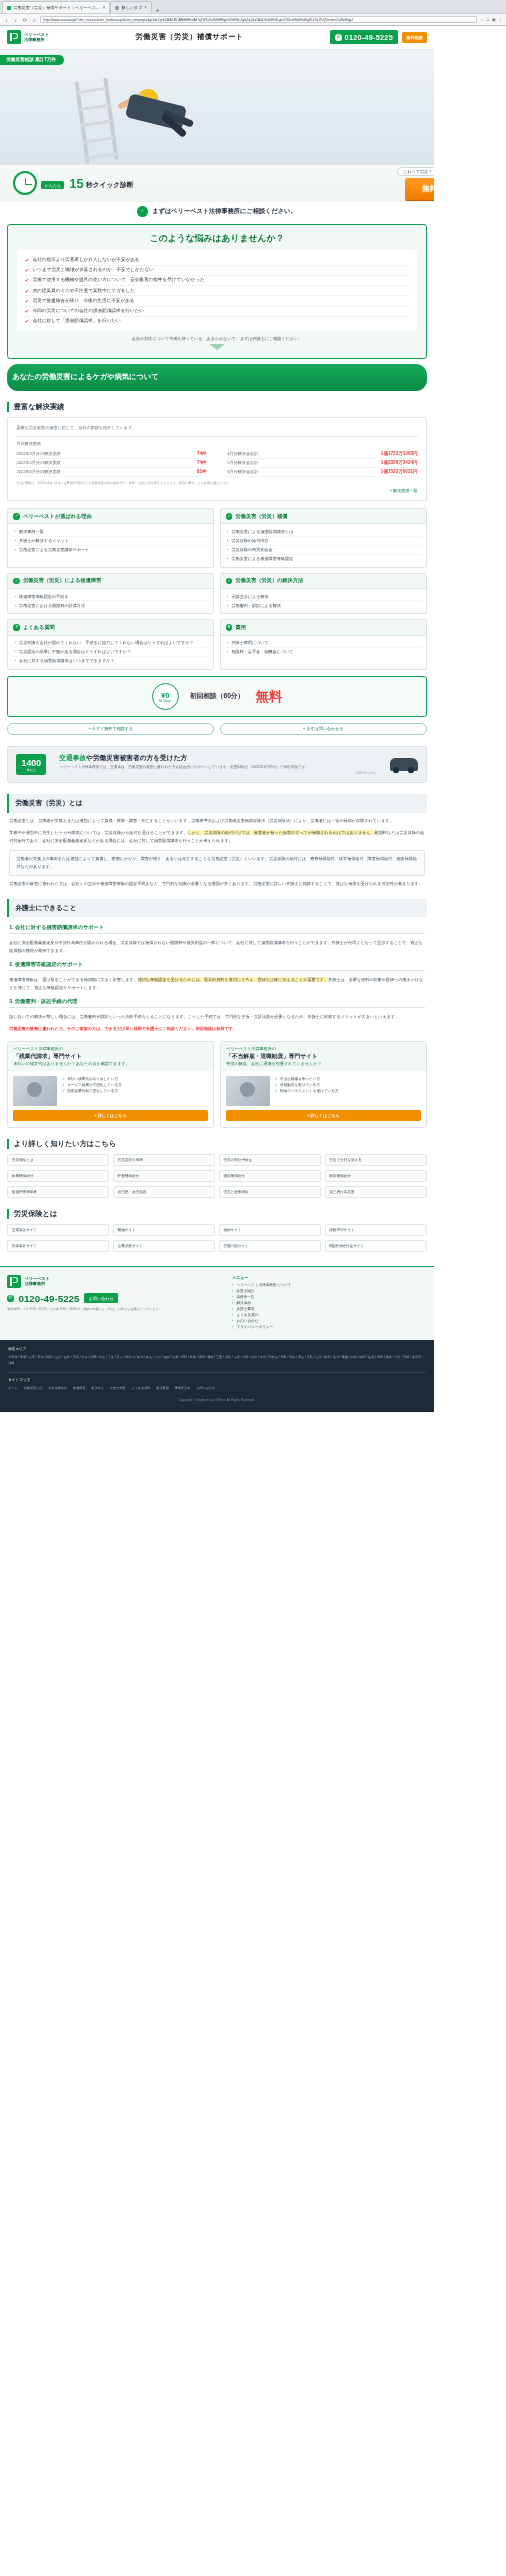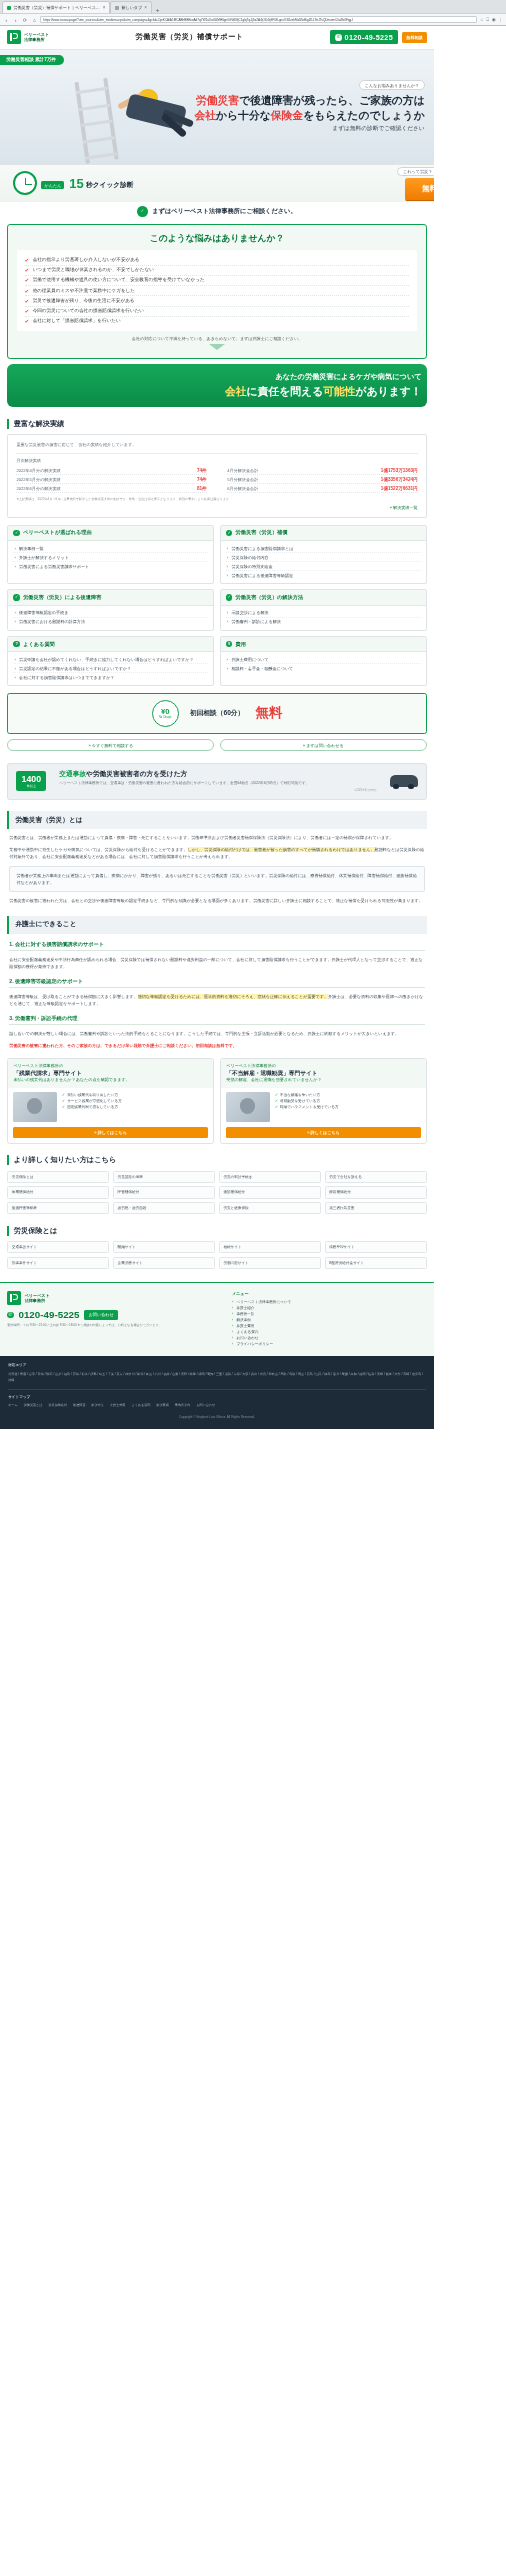--- a/index.html
+++ b/index.html
@@ -84,21 +84,21 @@
   .worry { margin: 3.1px 7.2px 0; border: 1px solid #0aa04b; border-radius: 3.1px; background: #f2f9f4; padding: 7.2px 9.3px 8.2px; }
   .worry-title { text-align: center; color: #0a7a3c; font-size: 8.8px; font-weight: bold; margin-bottom: 5.7px; }
   .worry-list { background: #fff; border-radius: 2.1px; padding: 5.2px 7.2px; }
   .worry-item { display: flex; gap: 3.6px; align-items: flex-start; font-size: 4.6px; color: #333; padding: 1.5px 0; border-bottom: 0.5px dotted #e2e7e4; }
   .worry-item:last-child { border-bottom: none; }
   .chk { color: #e8413c; font-size: 5.2px; line-height: 1.2; }
   .worry-foot { text-align: center; font-size: 4.1px; color: #4a5a52; margin-top: 4.6px; }
   .arrow-down { width: 0; height: 0; margin: 3.1px auto 0; border-left: 8.2px solid transparent; border-right: 8.2px solid transparent; border-top: 6.7px solid #9fd3b4; }
 
   
-  .possible { margin: 5.2px 7.2px 0; background: linear-gradient(180deg,#15a85a,#0b8c47); color: #fff; border-radius: 6px; text-align: right; padding: 7.7px 5.2px 8.8px; }
+  .possible { margin: 5.2px 7.2px 0; background: linear-gradient(180deg,#15a85a,#0b8c47); color: #fff; border-radius: 11px; text-align: left; padding: 7.7px 5.2px 8.8px; }
   .possible-l1 { font-size: 7.2px; font-weight: bold; }
   .possible-l2 { font-size: 10.8px; font-weight: bold; margin-top: 2.6px; }
   .possible-l2 .y { color: #ffe169; }
 
   
   .sec-title { font-size: 7.2px; font-weight: bold; color: #1d2b38; border-left: 2.6px solid #0aa04b; padding-left: 4.6px; margin: 11.3px 7.2px 5.2px; }
 
   
   .results { margin: 0 7.2px; border: 0.5px solid #dfe3e6; border-radius: 2.1px; padding: 6.7px 8.2px; }
   .results-top { display: flex; align-items: center; gap: 13.4px; }
@@ -263,30 +263,20 @@
         <div class="rung" style="top:59px"></div>
         <div class="rung" style="top:75px"></div>
       </div>
       <div class="helmet"></div>
       <div class="arm"></div>
       <div class="body-shape"></div>
       <div class="leg"></div>
       <div class="leg2"></div>
     </div>
 
-    <div class="hero-copy">
-      <div class="hero-bubble">こんなお悩みありませんか？</div>
-      <div class="hero-l1">
-        <span class="hl">労働災害</span><span>で後遺障害が残ったら、ご家族の方は</span>
-      </div>
-      <div class="hero-l2">
-        <span class="hl">会社</span><span>から十分な</span><span class="hl">保険金</span><span>をもらえたのでしょうか</span>
-      </div>
-      <div class="hero-l3">まずは無料の診断でご確認ください</div>
-    </div>
 
     <div class="hero-bottom">
       <div class="quick">
         <div class="clock"></div>
         <div>
           <span class="quick-badge">かんたん</span>
           <span class="quick-num">15</span>
           <span class="quick-text">秒クイック診断</span>
         </div>
       </div>
@@ -336,23 +326,20 @@
           <span class="chk">✔</span>
           <span>会社に対して「損害賠償請求」を行いたい</span>
         </div>
     </div>
     <div class="worry-foot">会社の対応について不満を持っている、あきらめないで。まずは弁護士にご相談ください。</div>
     <div class="arrow-down"></div>
   </div>
 
   <div class="possible">
     <div class="possible-l1">あなたの労働災害によるケガや病気について</div>
-    <div class="possible-l2">
-      <span class="y">会社</span><span>に責任を問える</span><span class="y">可能性</span><span>があります！</span>
-    </div>
   </div>
 
   <div class="sec-title">豊富な解決実績</div>
   <div class="results">
     <div class="res-lbl" style="text-align:left;margin-bottom:4.1px;">重量な労災被害の損害に応じて、当社の実績を紹介しています。</div>
     <div class="res-divider"></div>
     <div class="res-sub">月次解決実績</div>
     <div class="res-rows">
       <div class="res-col">
         <div class="res-row">

